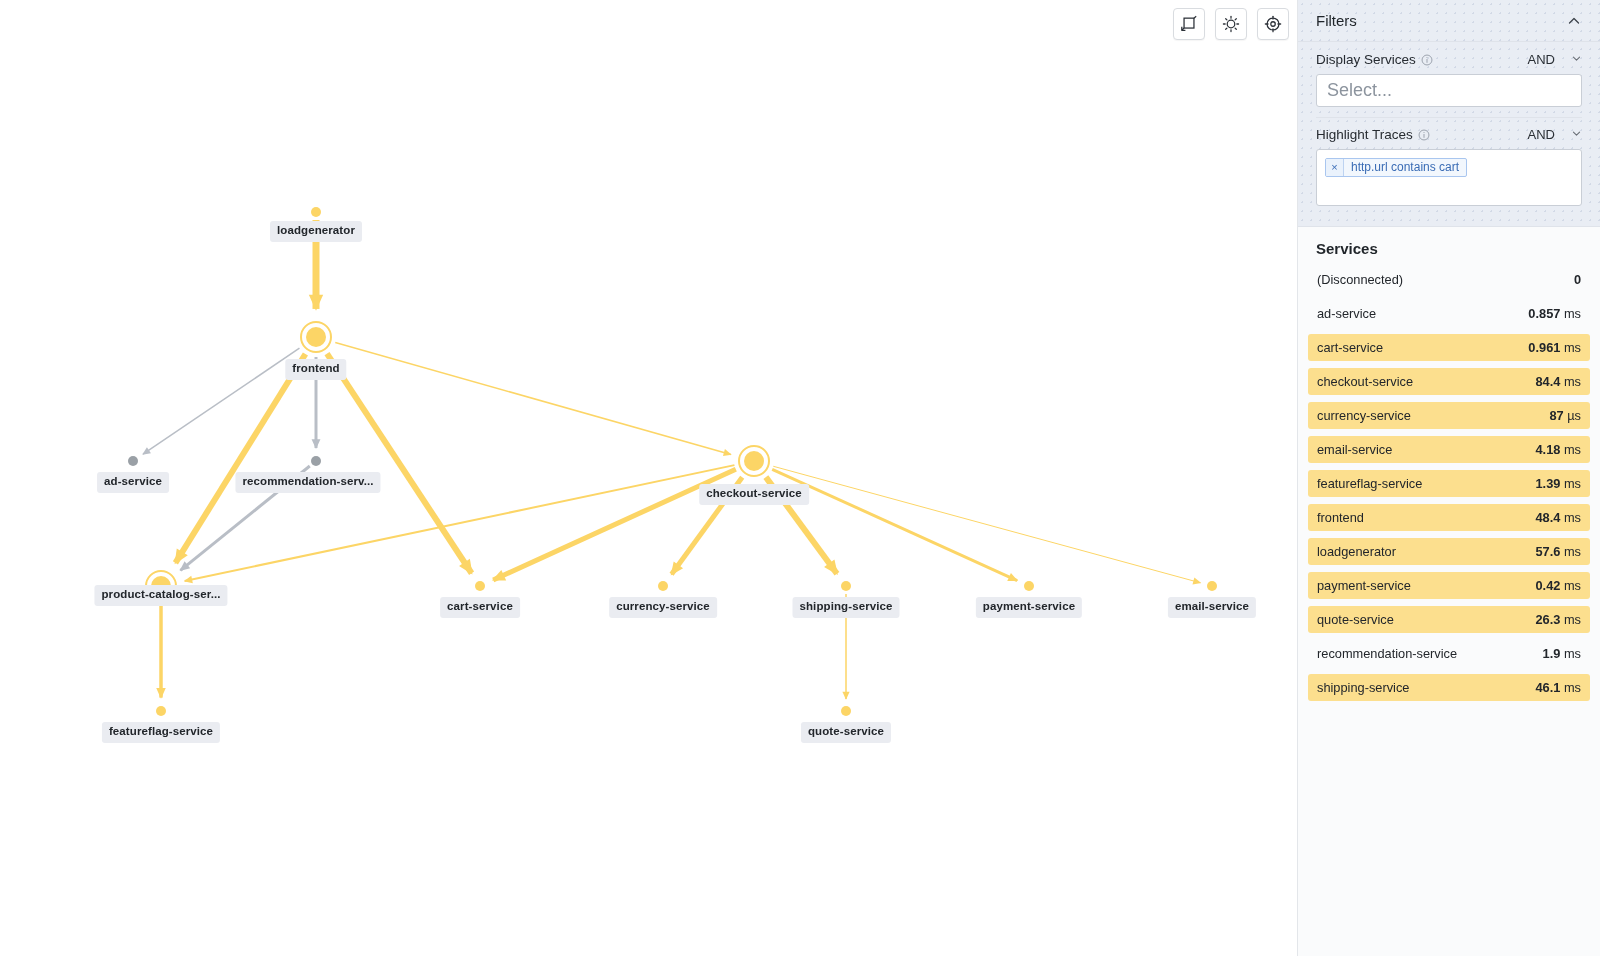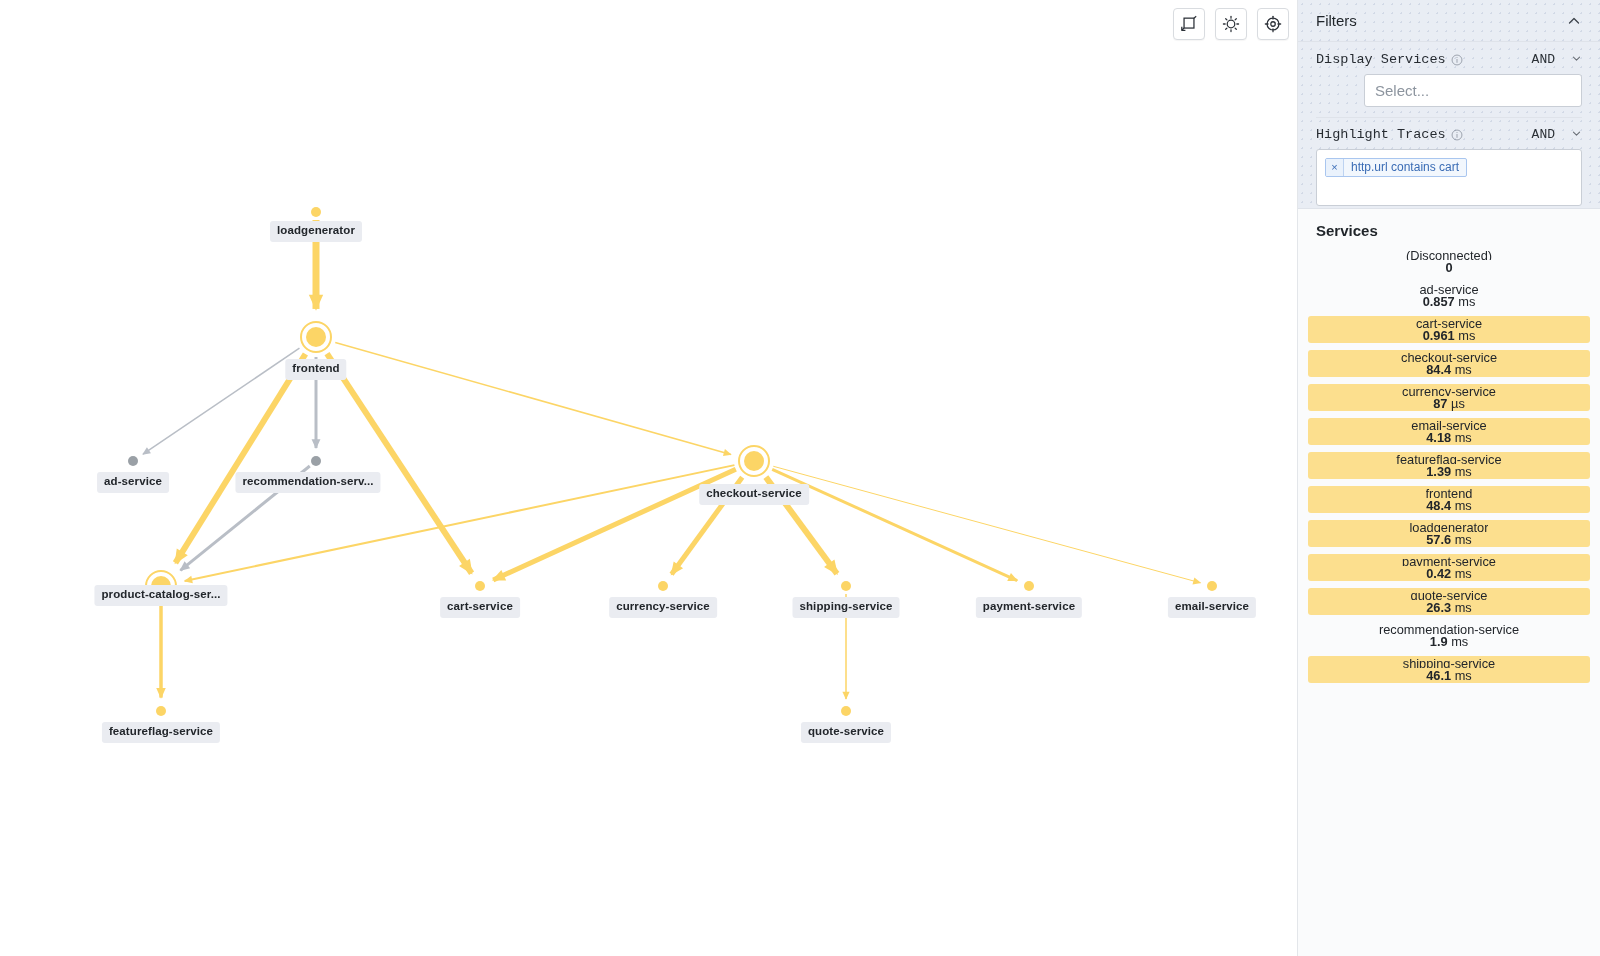--- a/index.html
+++ b/index.html
@@ -83,63 +83,61 @@
     width: 303px; flex: 0 0 303px;
     height: 956px;
     background: #fafbfc;
     border-left: 1px solid #e3e6ea;
     overflow: hidden;
   }
   .filters-block {
     background: #e9edf4;
     background-image: radial-gradient(#d2d9e6 1px, transparent 1px);
     background-size: 9px 9px;
-    padding-bottom: 2px;
+    padding-bottom: 20px;
     border-bottom: 1px solid #dfe3ea;
   }
   .filters-header {
     height: 42px;
     display: flex; align-items: center; justify-content: space-between;
     padding: 0 18px 0 18px;
     border-bottom: 1px solid #dfe3ea;
   }
   .filters-title {
     font-size: 15px; color: #1f2429; font-weight: normal;
   }
   .chev {
     width: 16px; height: 16px; display:block; cursor: pointer;
   }
   .filter-group { padding: 10px 18px 0 18px; }
   .filter-group.second { padding-top: 9px; }
   .fg-row {
     display: flex; align-items: center; justify-content: space-between;
     margin-bottom: 7px;
-    font-family: Liberation Mono, monospace;
   }
   .fg-label {
     font-size: 13.5px; color: #262b31;
     display: flex; align-items: center; gap: 5px;
   }
   .info-ico { width: 12px; height: 12px; display:block; opacity:.55; }
   .fg-and {
     font-size: 13px; color: #2a2f35;
     display: flex; align-items: center; gap: 16px; cursor: pointer;
   }
   .fg-and .carat { font-size: 9px; opacity:.75; }
   .select-box {
     background: #ffffff;
     border: 1px solid #c9ced6;
     border-radius: 3px;
     height: 33px;
     display: flex; align-items: center;
     padding: 0 10px;
-    font-size: 15px;
+    font-size: 18px;
     color: #8c949e;
     cursor: text;
-    margin-left: 48px;
   }
   .token-box {
     background: #ffffff;
     border: 1px solid #c9ced6;
     border-radius: 3px;
     min-height: 57px;
     padding: 7px 8px;
     cursor: text;
   }
   .token {
@@ -178,21 +176,20 @@
   }
   .svc-row {
     display: flex; align-items: center; justify-content: space-between;
     height: 27px;
     margin: 0 10px 7px 10px;
     padding: 0 9px;
     border-radius: 3px;
     font-size: 12.8px;
     color: #22262b;
     cursor: pointer;
-    flex-direction: column;
   }
   .svc-row.hl { background: #fcdf8e; }
   .svc-name { white-space: nowrap; overflow: hidden; text-overflow: ellipsis; }
   .svc-val { font-weight: bold; white-space: nowrap; }
   .svc-val .unit { font-weight: normal; }
 </style>
 </head>
 <body>
 
 <div id="app">

